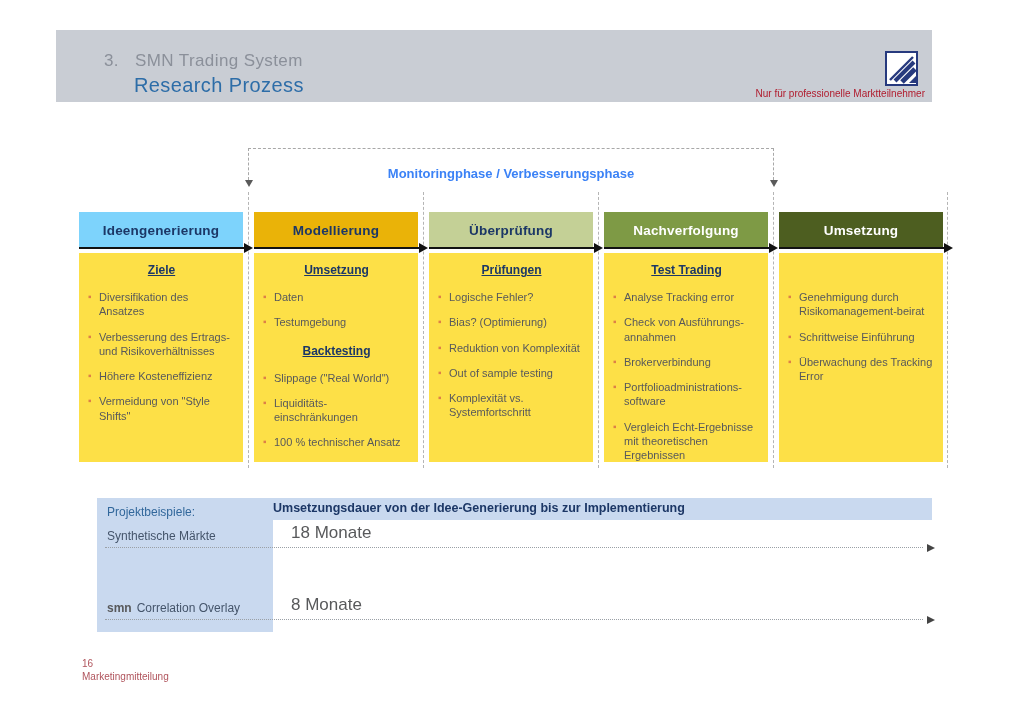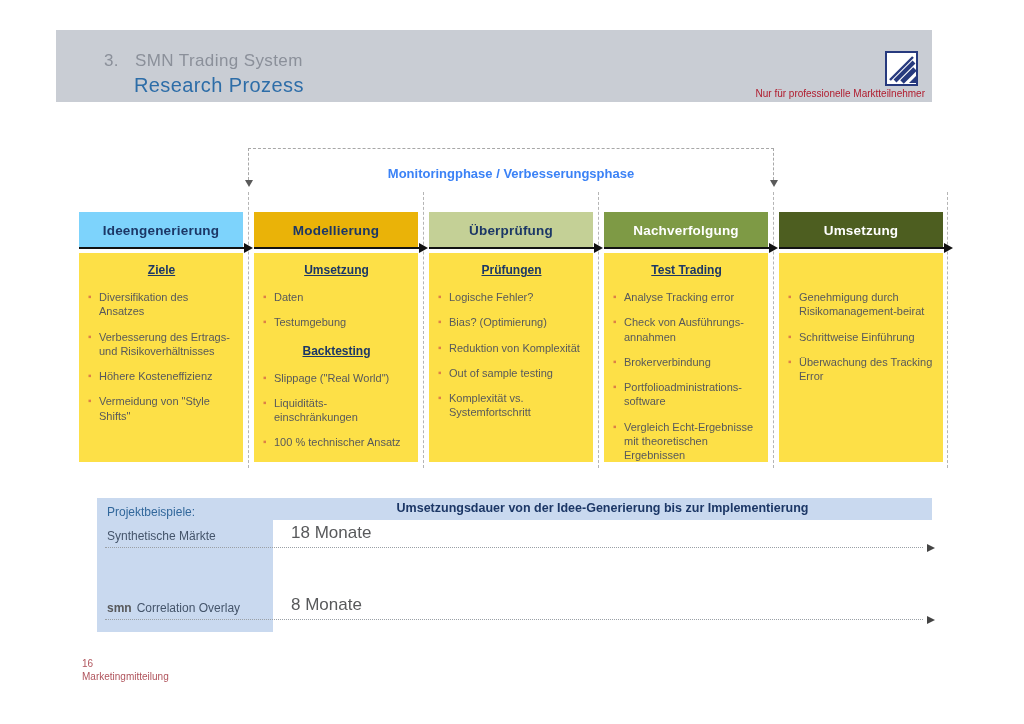--- a/index.html
+++ b/index.html
@@ -48,21 +48,21 @@
     color:#1c3766; text-decoration:underline; }
   .section + .section { margin-top:14px; }
   .bullet { position:relative; padding-left:11px; margin-bottom:11px; line-height:1.3; }
   .bullet::before { content:"▪"; position:absolute; left:0; top:0; font-size:10px; color:#dd8047; }
 
   
   .ptable { position:absolute; left:97px; top:498px; width:835px; height:134px; }
   .ptable-left { position:absolute; left:0; top:0; width:176px; height:134px; background:#c9d9ef; }
   .ptable-band { position:absolute; left:176px; top:0; width:659px; height:22px; background:#c9d9ef; }
   .ptable-rowheader { position:absolute; left:10px; top:7px; font-size:12px; color:#31679b; }
-  .ptable-title { position:absolute; left:176px; top:3px; width:659px; text-align:center;
+  .ptable-title { position:absolute; left:176px; top:3px; width:659px; text-align:left;
     font-size:12.5px; font-weight:bold; color:#1c3766; }
   .trow { position:absolute; left:8px; width:818px; height:34px; border-bottom:1px dotted #9aa0a6; }
   .trow-1 { top:16px; } .trow-2 { top:52px; } .trow-3 { top:88px; }
   .trow-label { position:absolute; left:2px; bottom:4px; font-size:12px; color:#44546a; }
   .smn { font-weight:bold; color:#58595b; } .smn:not(:empty){ margin-right:5px; }
   .trow-value { position:absolute; left:168px; right:0; bottom:4px; text-align:left;
     font-size:17px; color:#58595b;margin-left:18px; }
   .trow-arrow { position:absolute; right:-12px; bottom:-5px; width:0; height:0;
     border-top:4px solid transparent; border-bottom:4px solid transparent; border-left:8px solid #444; }
 

